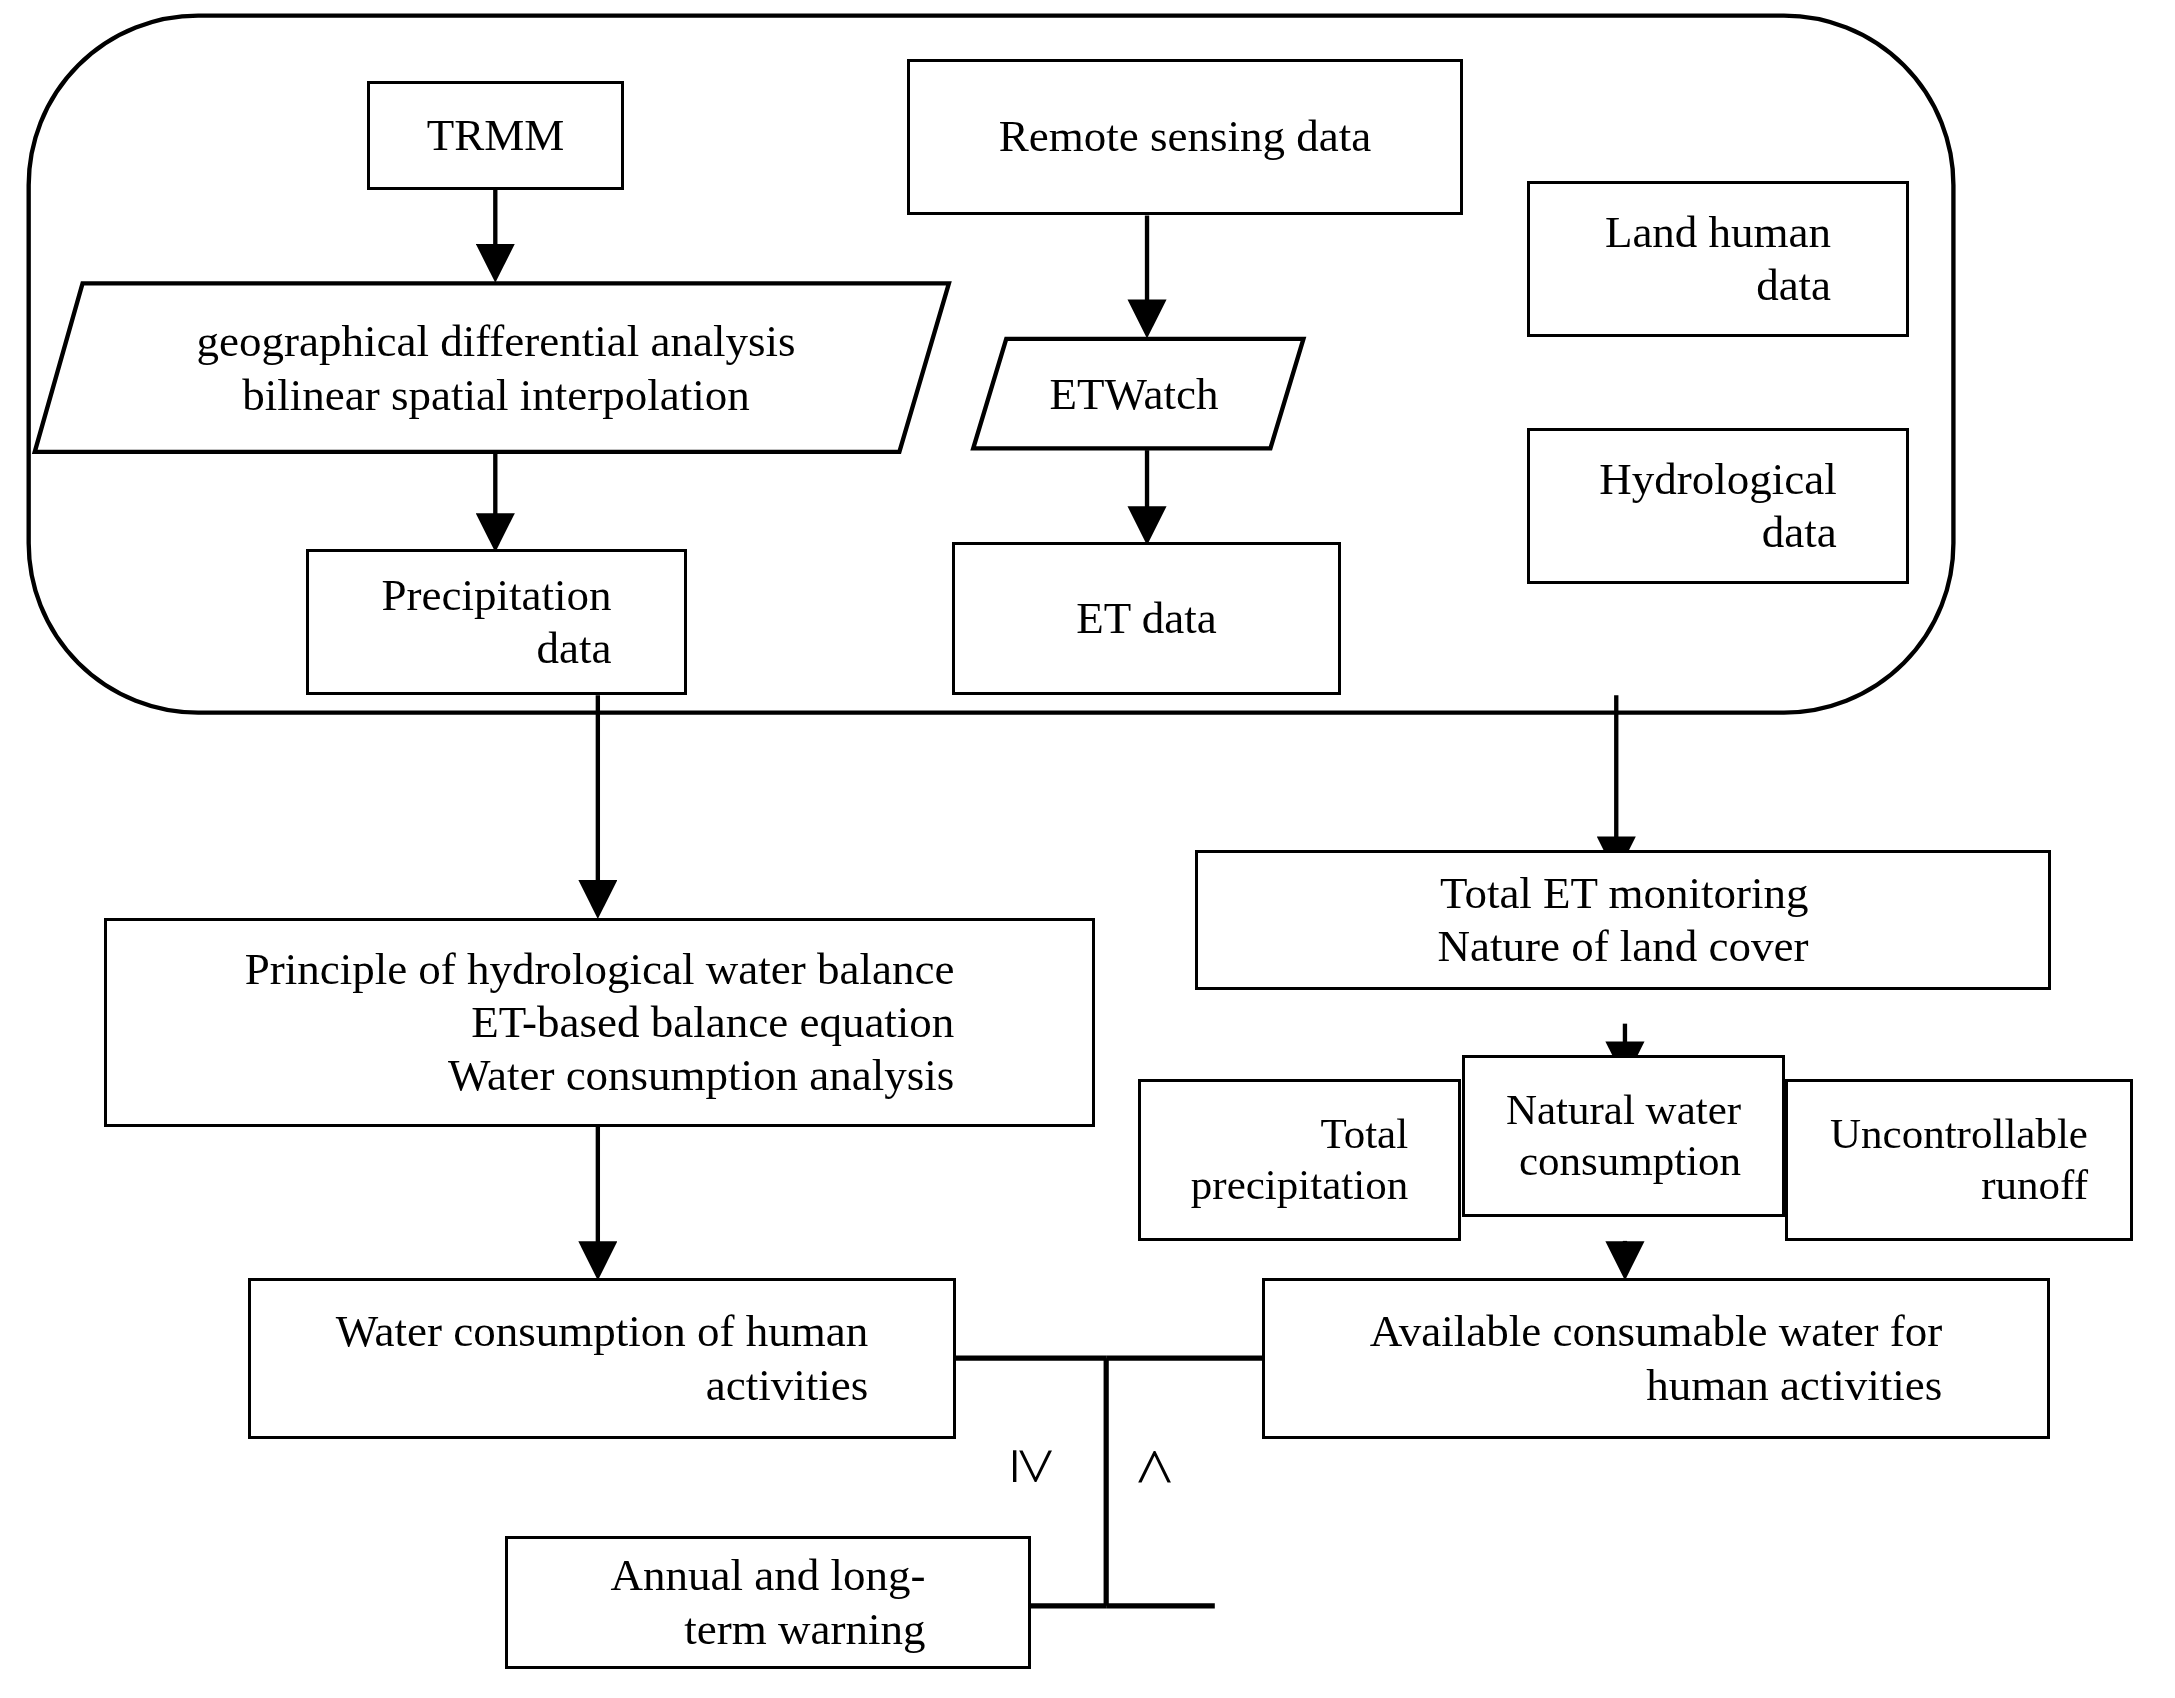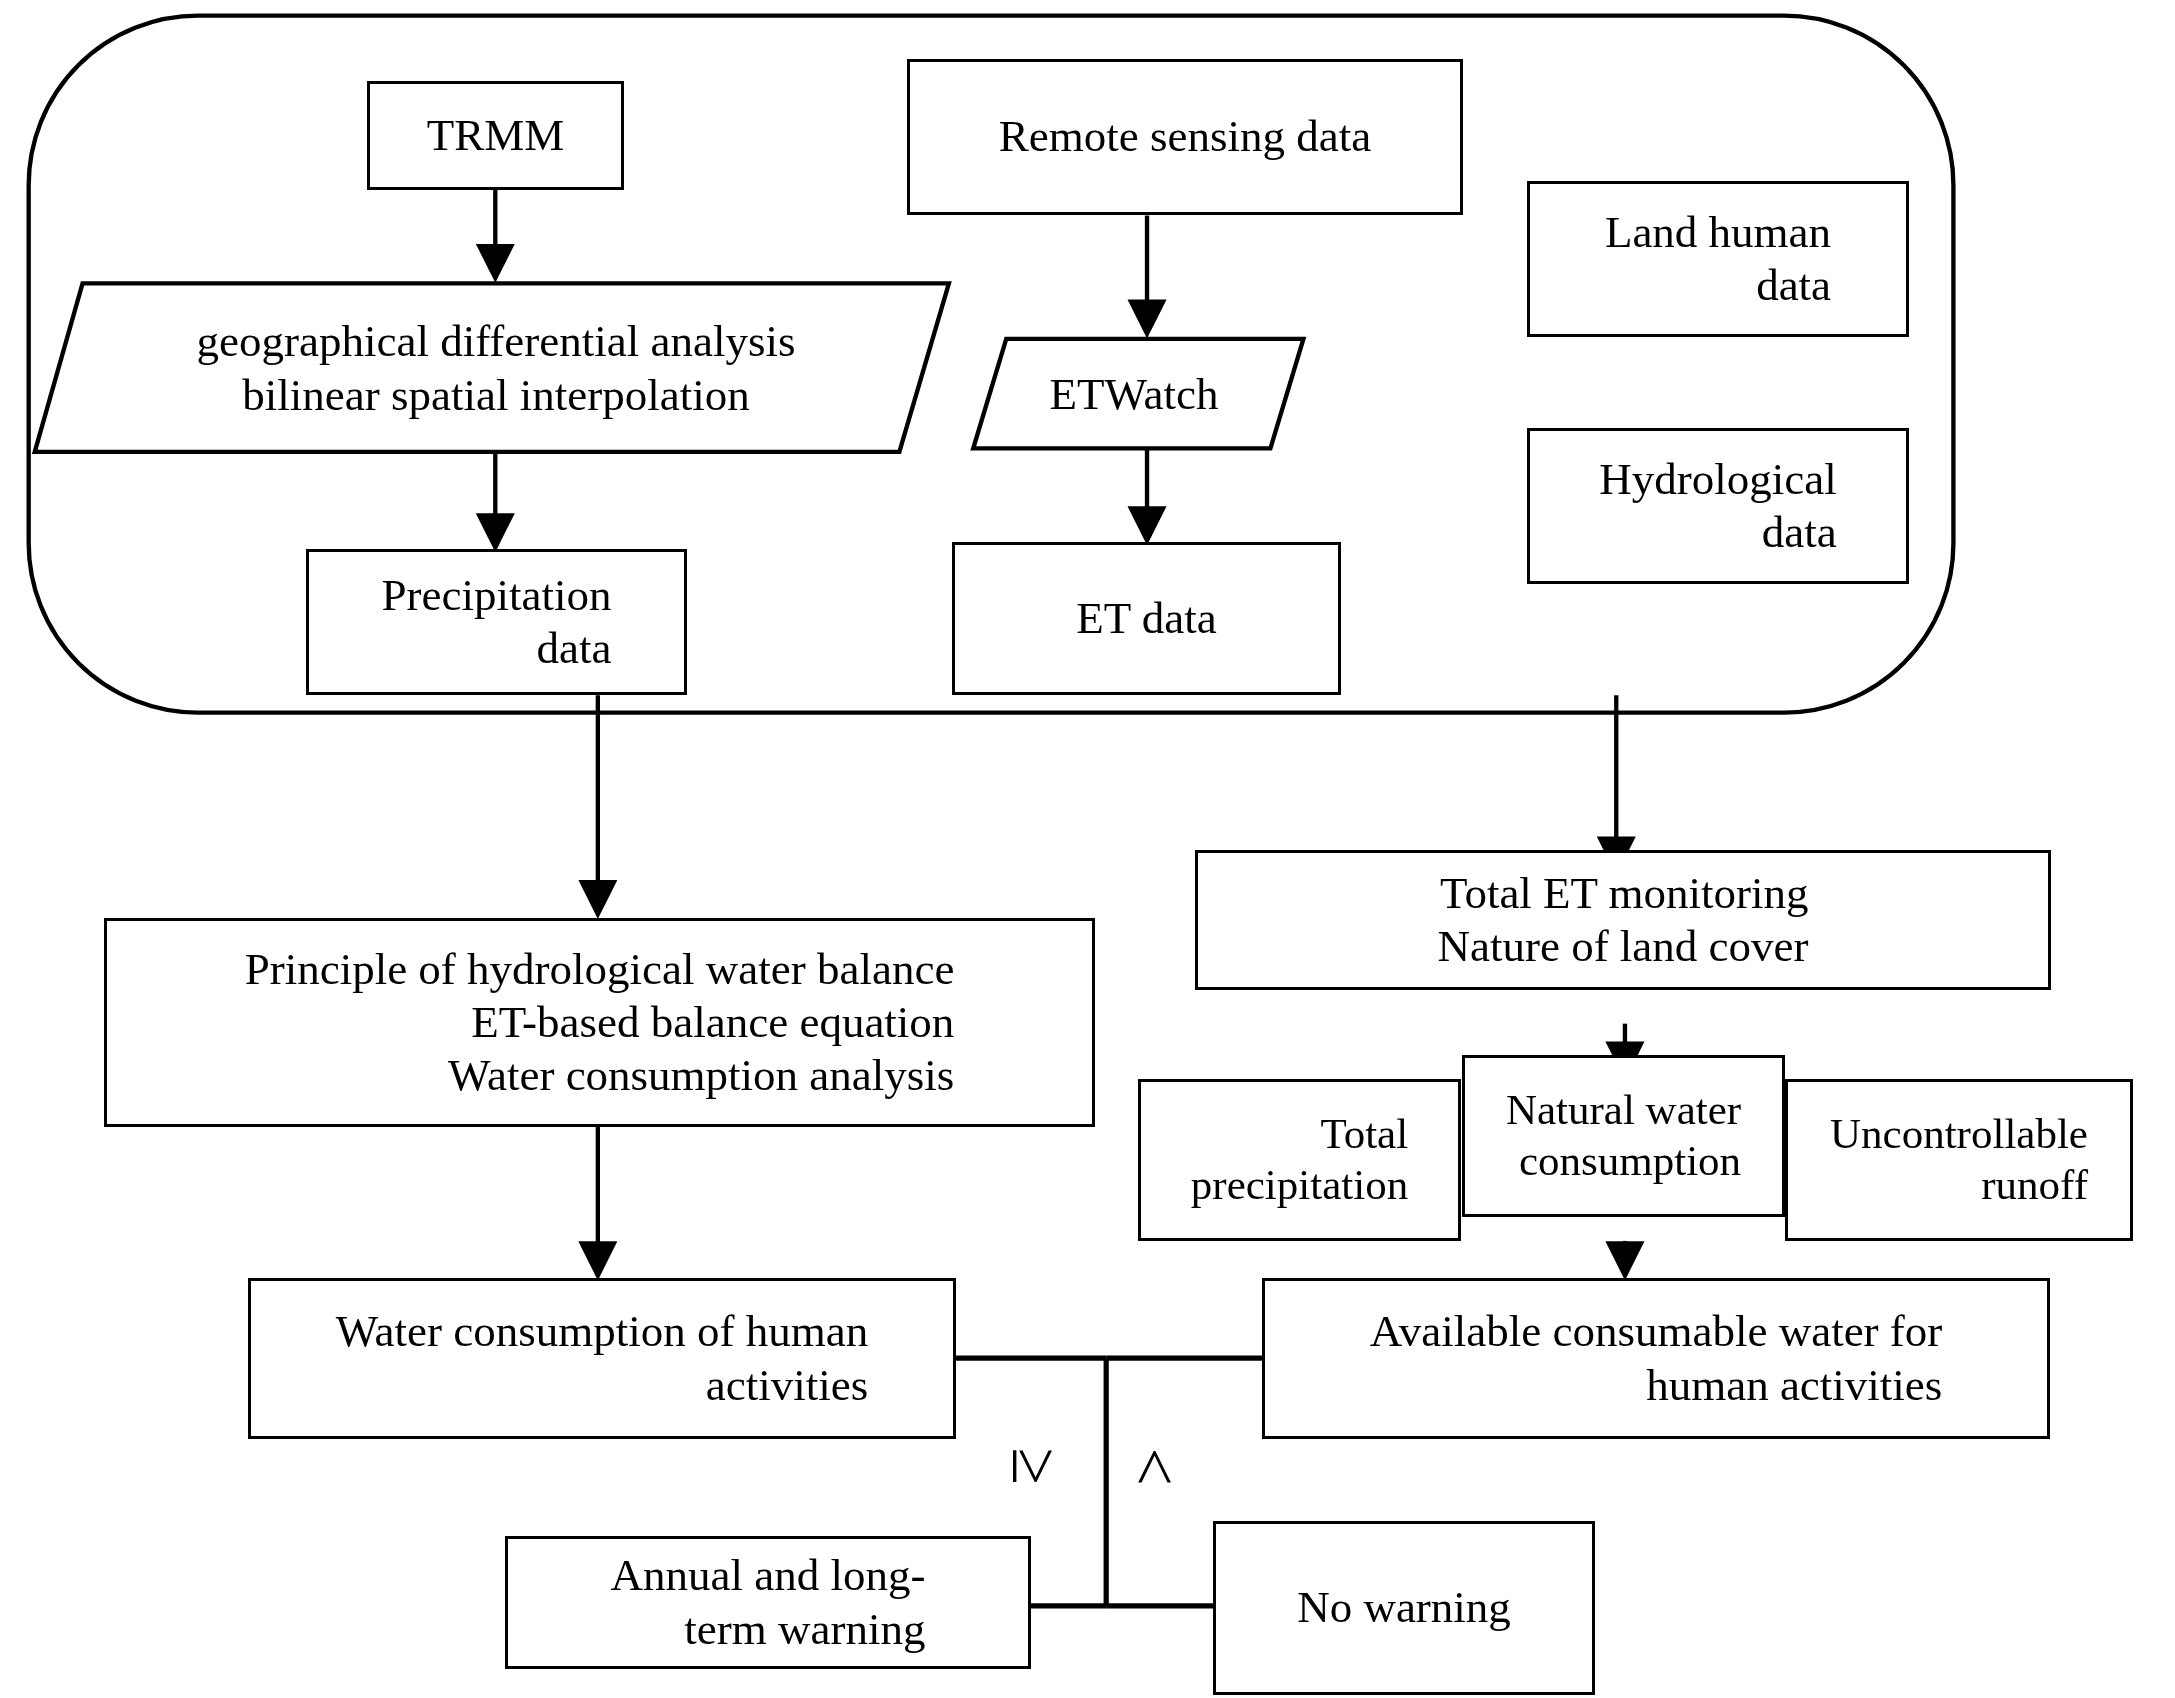--- a/index.html
+++ b/index.html
@@ -158,21 +158,18 @@
   <div class="node" style="left:1262px; top:1278px; width:788px; height:161px;">
     <span>Available consumable water for
 human activities</span>
   </div>
 
   <div class="node" style="left:505px; top:1536px; width:526px; height:133px;">
     <span>Annual and long-
 term warning</span>
   </div>
 
-  <div class="node" style="left:1213px; top:1521px; width:382px; height:174px;">
-    <span>No warning</span>
-  </div>
 
   <div class="cmp" style="left:1004px; top:1443px; width:61px; height:70px;">≥</div>
   <div class="cmp" style="left:1123px; top:1443px; width:61px; height:70px;">&lt;</div>
 
 </div>
 
 
 </body></html>

